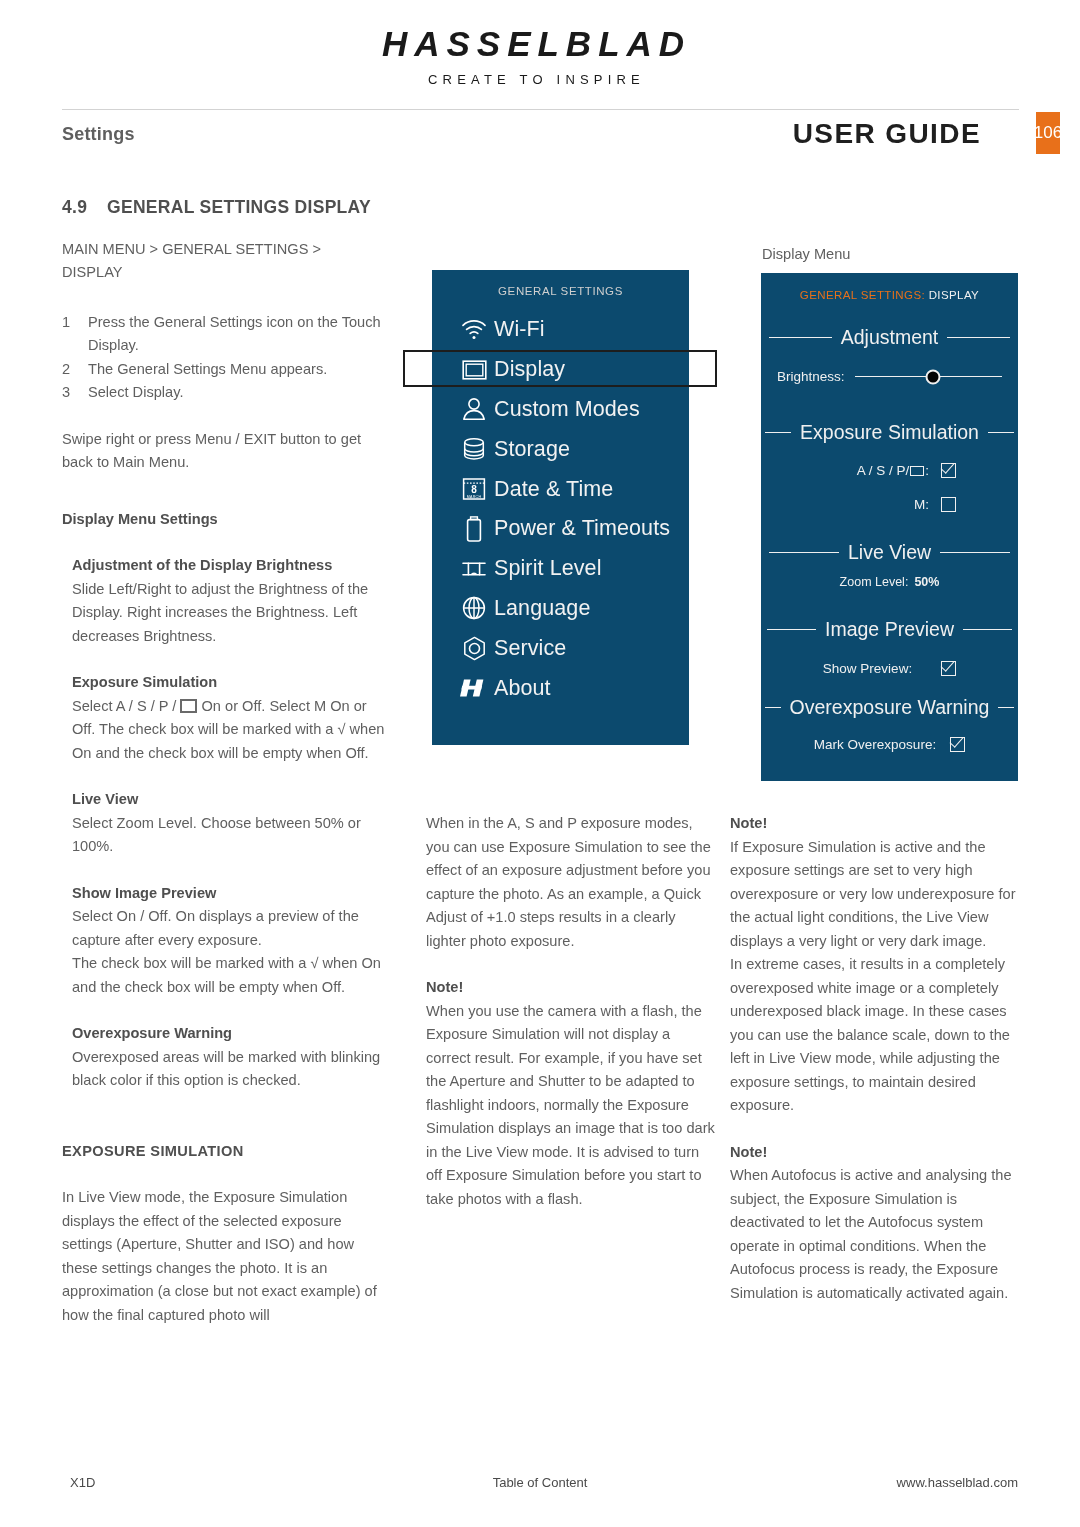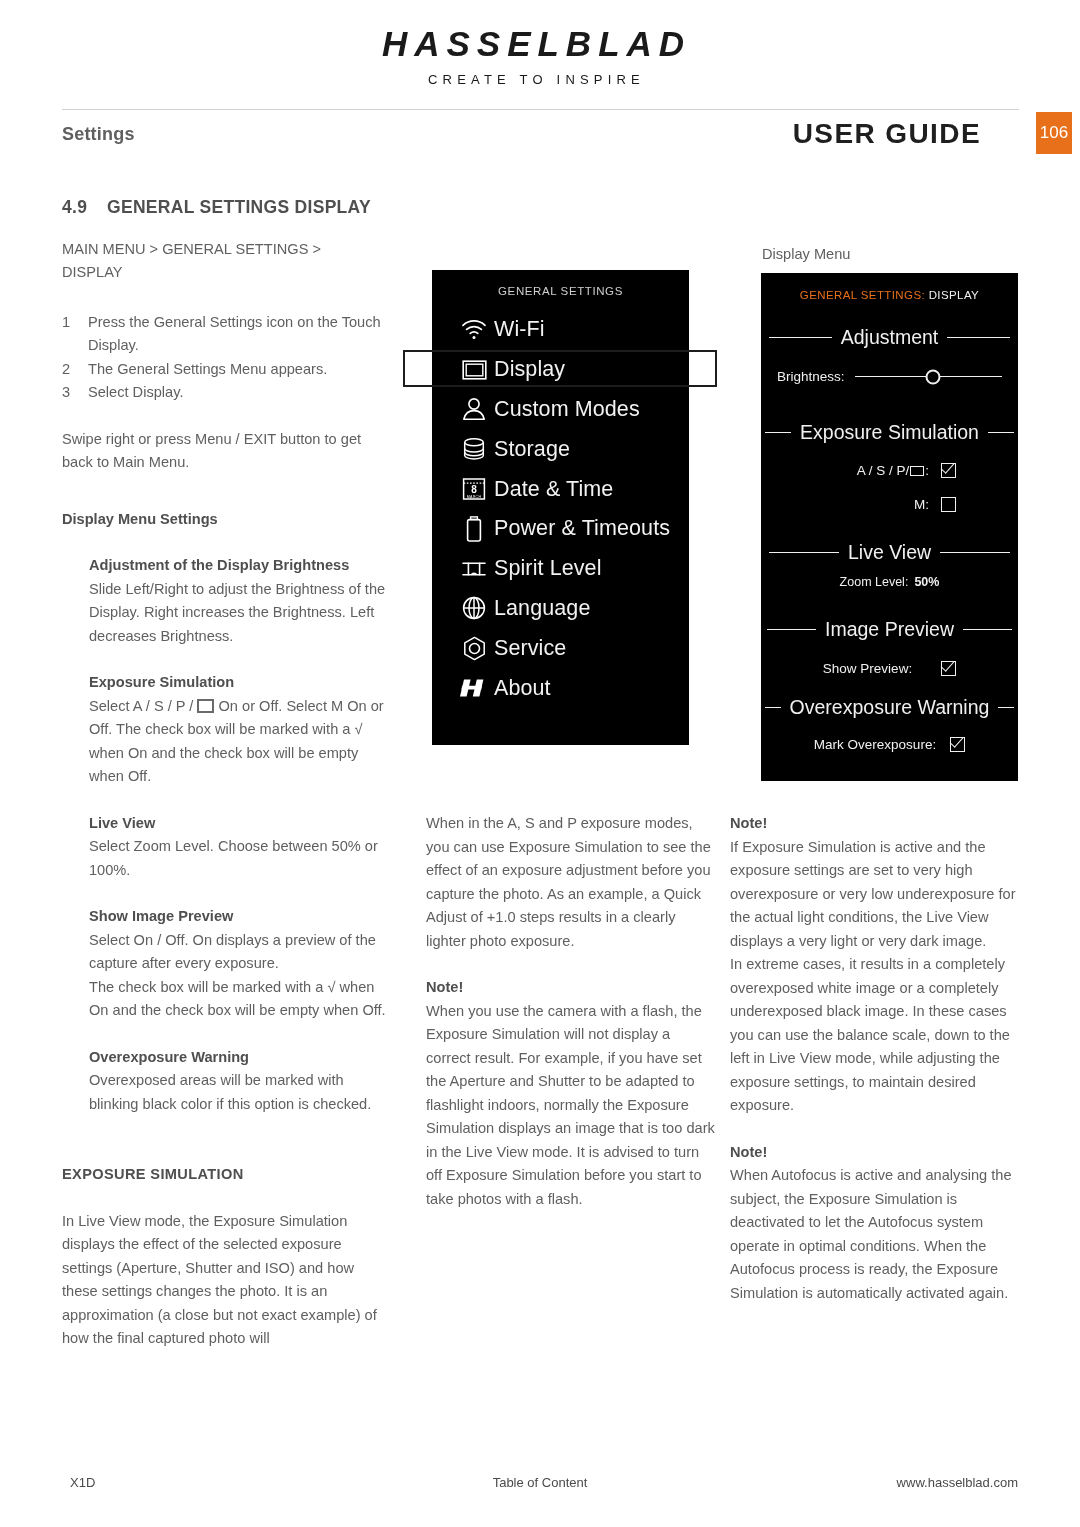--- a/index.html
+++ b/index.html
@@ -66,21 +66,21 @@
     font-size: 28px;
     font-weight: 700;
     color: #1f1f1f;
     letter-spacing: 1.4px;
     margin-left: 44px;
   }
   .page-badge {
     position: absolute;
     left: 1036px;
     top: 112px;
-    width: 36px;
+    width: 24px;
     height: 42px;
     background: #e8701a;
     color: #ffffff;
     font-size: 17px;
     display: flex;
     align-items: center;
     justify-content: center;
   }
 
   
@@ -110,21 +110,21 @@
 
   .bold-sub {
     font-weight: 700;
     color: #4f4f4f;
   }
   .caps-head {
     font-weight: 700;
     color: #4f4f4f;
     letter-spacing: 0.35px;
   }
-  .indent { margin-left: 27px; }
+  .indent { margin-left: 10px; }
 
   .steps { margin-top: 26px; }
   .step {
     display: flex;
     margin-bottom: 0px;
   }
   .step .n { width: 26px; flex: 0 0 26px; }
   .step .t { flex: 1; }
 
   .notelbl {
@@ -146,21 +146,21 @@
   .fig-cap {
     position: absolute;
     font-size: 14.6px;
     color: #5f5f5f;
   }
   #cap-gs { left: 432px; top: 243px; margin-top: 32px; }
   #cap-dm { left: 762px; top: 246px; }
 
   .screen {
     position: absolute;
-    background: #000000;
+    background: #0c4a6e;
   }
   
   #gs-panel {
     left: 432px;
     top: 270px;
     width: 257px;
     height: 475px;
   }
   .gs-title {
     position: absolute;

